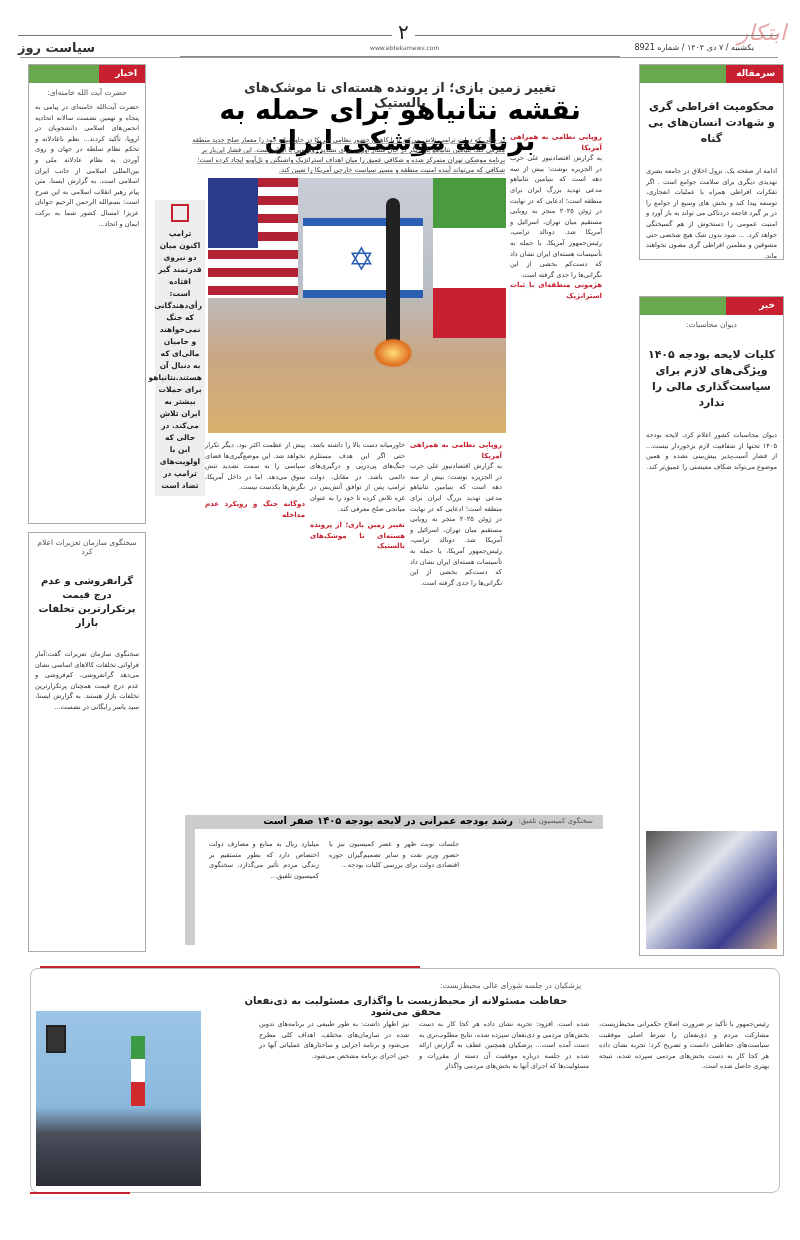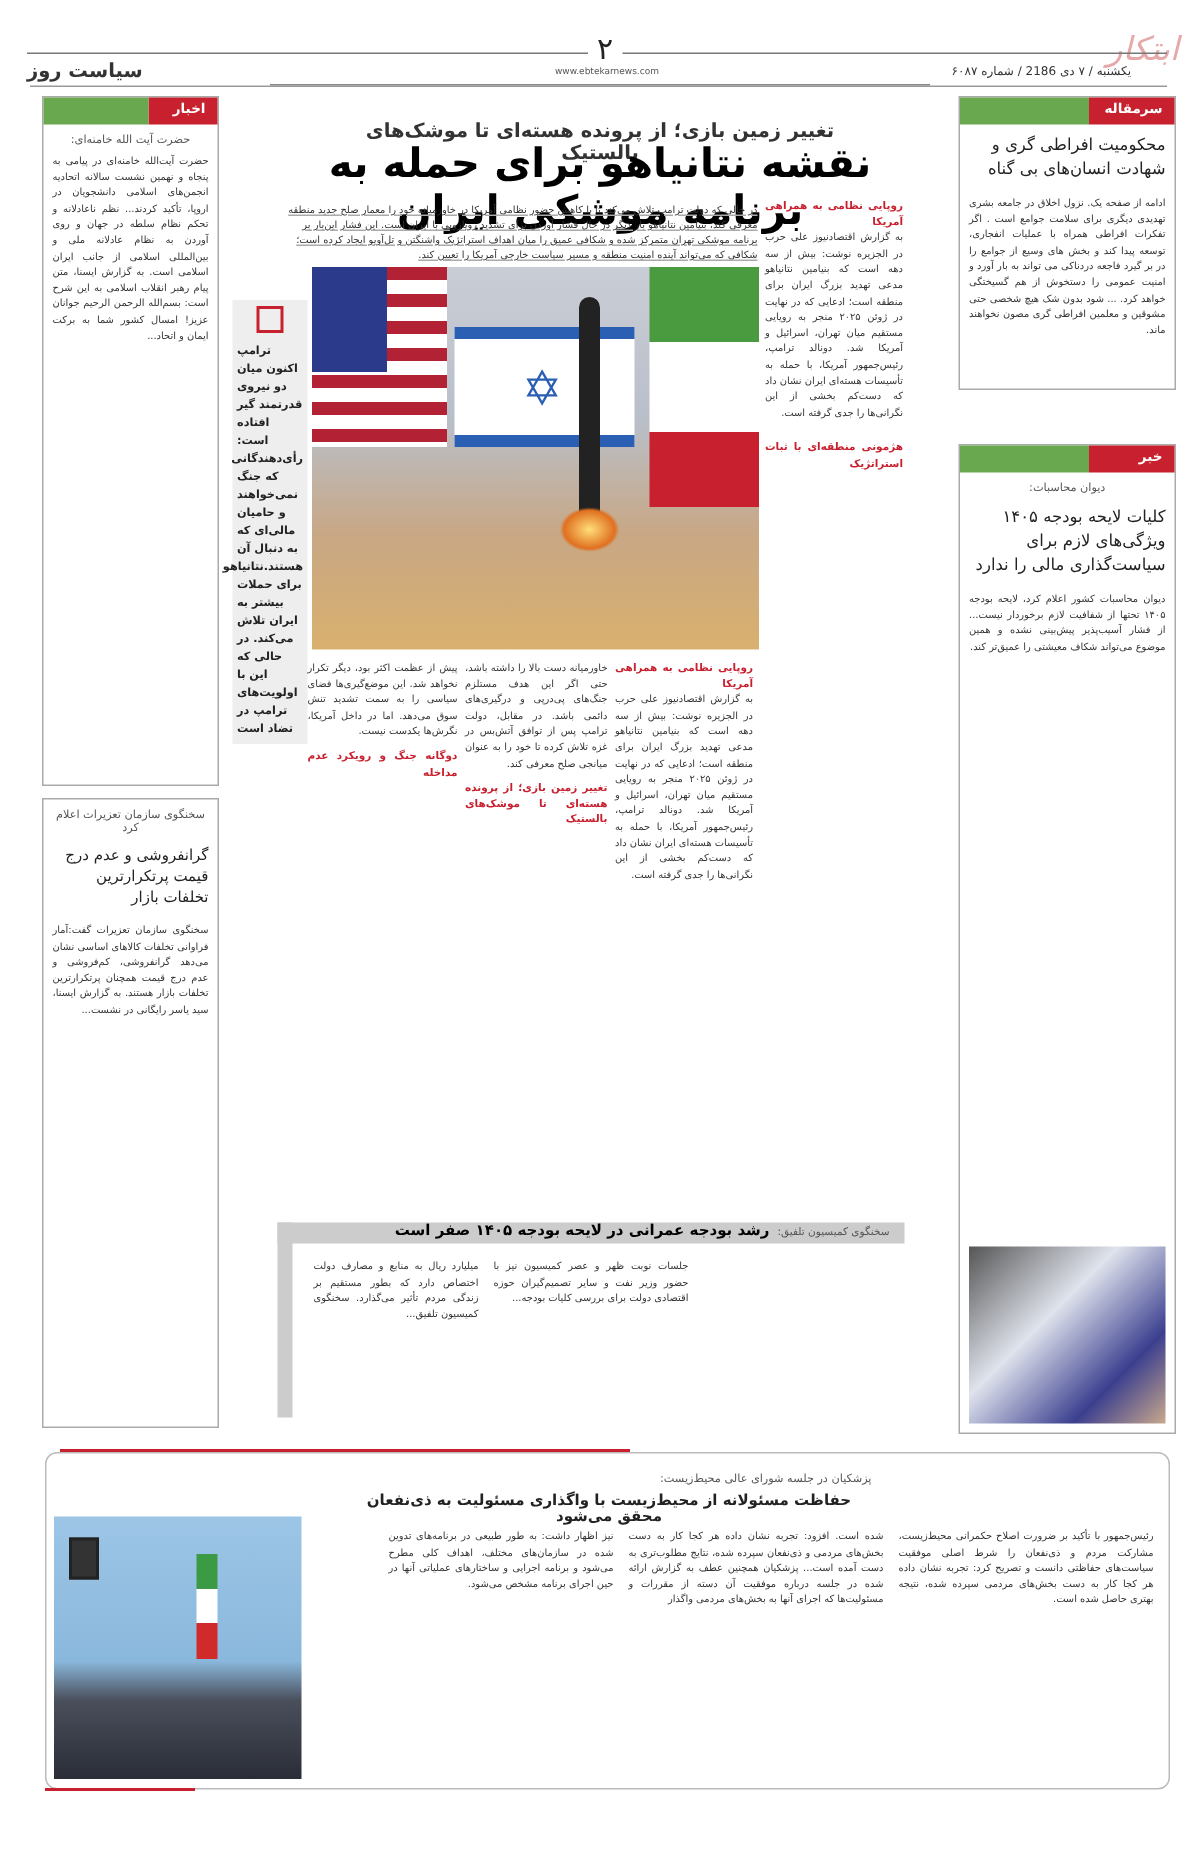--- a/index.html
+++ b/index.html
@@ -10,39 +10,39 @@
 .pagenum{position:absolute;top:20px;left:392px;font-size:20px;background:#fff;padding:0 6px;font-family:"DejaVu Serif",serif}
 .logo{position:absolute;top:20px;right:14px;font-size:22px;color:#e6a8a8;font-style:italic;font-family:"DejaVu Serif",serif}
 .dateline{position:absolute;top:43px;right:46px;font-size:8px;color:#333}
 .url{position:absolute;top:44px;left:370px;font-size:6px;color:#555;direction:ltr}
 .section{position:absolute;top:40px;left:18px;font-size:13px;font-weight:bold;color:#333}
 .box{position:absolute;border:1px solid #aaa;background:#fff}
 .tagbar{height:18px;display:flex;direction:rtl}
 .tag-red{background:#c8202e;color:#fff;font-size:9px;font-weight:bold;padding:3px 8px;width:40%}
 .tag-green{background:#6aa84f;flex:1}
 .kicker{font-size:7.5px;color:#555;text-align:center;margin:5px 4px 2px}
-.btitle{font-size:11px;font-weight:normal;line-height:16px;padding:6px 6px}
+.btitle{font-size:11px;font-weight:bold;text-align:center;line-height:16px;padding:16px 6px}
 .body{font-size:6.6px;line-height:10.6px;color:#333;text-align:justify;padding:3px 6px}
 .col{position:absolute;font-size:6.6px;line-height:10.6px;color:#333;text-align:justify}
 .sub{color:#c8202e;font-weight:bold;font-size:7px}
 .main-kicker{position:absolute;top:80px;left:230px;width:340px;text-align:center;font-size:13px;font-weight:bold;color:#333}
 .main-title{position:absolute;top:94px;left:190px;width:420px;text-align:center;font-size:27px;font-weight:900;color:#000;letter-spacing:-1px}
 .lead{position:absolute;top:135px;left:185px;width:320px;font-size:6.6px;line-height:10px;color:#333;text-decoration:underline;text-decoration-color:#aaa}
 .art{position:absolute;top:178px;left:208px;width:298px;height:255px;overflow:hidden;background:linear-gradient(180deg,#c9cdd6 0%,#b9bfc9 40%,#c8a784 70%,#d9b06e 100%)}
-.pull{position:absolute;top:200px;left:155px;width:50px;background:#eee;padding:4px 3px;font-size:7.5px;font-weight:bold;line-height:12px;text-align:left}
+.pull{position:absolute;top:200px;left:155px;width:50px;background:#eee;padding:4px 3px;font-size:7.5px;font-weight:bold;line-height:12px;text-align:center}
 .pull .ico{display:block;width:18px;height:18px;border:2px solid #c8202e;margin:0 auto 6px}
 .bandbox{position:absolute;top:815px;left:185px;width:418px;height:130px;border-top:14px solid #ccc;border-left:10px solid #ccc}
 .bottom{position:absolute;top:968px;left:30px;width:750px;height:225px;border:1px solid #bbb;border-radius:8px}
 .redline{position:absolute;height:2px;background:#c8202e}
 </style>
 </head>
 <body>
 
 <div class="logo">ابتکار</div>
-<div class="dateline">یکشنبه / ۷ دی 2186 / شماره ۶۰۸۷</div>
+<div class="dateline">یکشنبه / ۷ دی ۱۴۰۴ / شماره 8921</div>
 <div class="hdr-line"></div>
 <div class="pagenum">۲</div>
 <div class="url">www.ebtekarnews.com</div>
 <div class="section">سیاست روز</div>
 <div class="hdr-line2"></div>
 
 <div class="box" style="top:64px;right:16px;width:145px;height:196px">
   <div class="tagbar">
       <div class="tag-red">سرمقاله</div>
       <div class="tag-green"></div>
@@ -87,21 +87,21 @@
   <div style="position:absolute;left:225px;top:0;width:73px;height:50px;background:#4a9a3f"></div>
   <div style="position:absolute;left:225px;top:50px;width:73px;height:60px;background:#fff"></div>
   <div style="position:absolute;left:225px;top:110px;width:73px;height:50px;background:#c8202e"></div>
   <div style="position:absolute;left:178px;top:20px;width:14px;height:150px;background:#222;border-radius:7px 7px 2px 2px"></div>
   <div style="position:absolute;left:165px;top:160px;width:40px;height:30px;background:radial-gradient(#ffde7a,#e07020 60%,transparent 70%)"></div>
 </div>
 <div class="pull"><span class="ico"></span><span>ترامپ اکنون میان دو نیروی قدرتمند گیر افتاده است: رأی‌دهندگانی که جنگ نمی‌خواهند و حامیان مالی‌ای که به دنبال آن هستند.نتانیاهو برای حملات بیشتر به ایران تلاش می‌کند. در حالی که این با اولویت‌های ترامپ در تضاد است</span></div>
 
 <div class="col" style="top:132px;left:510px;width:92px;height:680px">
   <div class="sub">روپایی نظامی به همراهی آمریکا</div><span>به گزارش اقتصادنیوز علی حرب در الجزیره نوشت: بیش از سه دهه است که بنیامین نتانیاهو مدعی تهدید بزرگ ایران برای منطقه است؛ ادعایی که در نهایت در ژوئن ۲۰۲۵ منجر به رویایی مستقیم میان تهران، اسرائیل و آمریکا شد. دونالد ترامپ، رئیس‌جمهور آمریکا، با حمله به تأسیسات هسته‌ای ایران نشان داد که دست‌کم بخشی از این نگرانی‌ها را جدی گرفته است.</span>
-  <div class="sub" style="margin-top:13px">هژمونی منطقه‌ای با ثبات استراتژیک</div>
+  <div class="sub" style="margin-top:0">هژمونی منطقه‌ای با ثبات استراتژیک</div>
 </div>
 <div class="col" style="top:440px;left:410px;width:92px;height:370px">
   <div class="sub">روپایی نظامی به همراهی آمریکا</div><span>به گزارش اقتصادنیوز علی حرب در الجزیره نوشت: بیش از سه دهه است که بنیامین نتانیاهو مدعی تهدید بزرگ ایران برای منطقه است؛ ادعایی که در نهایت در ژوئن ۲۰۲۵ منجر به رویایی مستقیم میان تهران، اسرائیل و آمریکا شد. دونالد ترامپ، رئیس‌جمهور آمریکا، با حمله به تأسیسات هسته‌ای ایران نشان داد که دست‌کم بخشی از این نگرانی‌ها را جدی گرفته است.</span>
 </div>
 <div class="col" style="top:440px;left:310px;width:95px;height:370px">
   <span>خاورمیانه دست بالا را داشته باشد، حتی اگر این هدف مستلزم جنگ‌های پی‌درپی و درگیری‌های دائمی باشد. در مقابل، دولت ترامپ پس از توافق آتش‌بس در غزه تلاش کرده تا خود را به عنوان میانجی صلح معرفی کند.</span><div class="sub" style="margin-top:6px">تغییر زمین بازی؛ از پرونده هسته‌ای تا موشک‌های بالستیک</div>
 </div>
 <div class="col" style="top:440px;left:205px;width:100px;height:370px">
   <span>پیش از عظمت اکثر بود، دیگر تکرار نخواهد شد. این موضع‌گیری‌ها فضای سیاسی را به سمت تشدید تنش سوق می‌دهد. اما در داخل آمریکا، نگرش‌ها یکدست نیست.</span><div class="sub" style="margin-top:6px">دوگانه جنگ و رویکرد عدم مداخله</div>
 </div>

